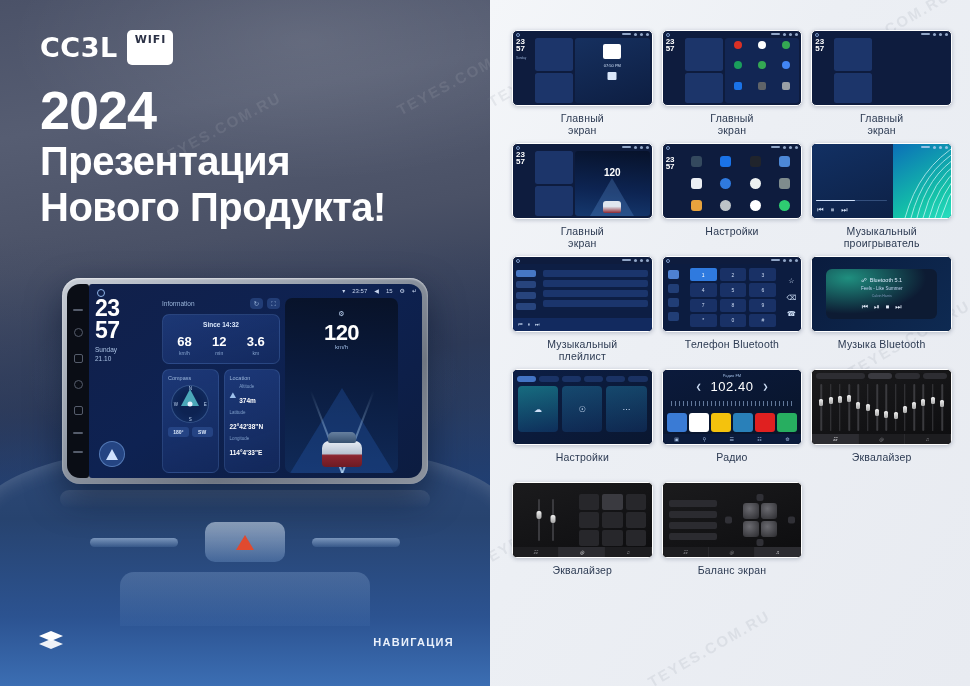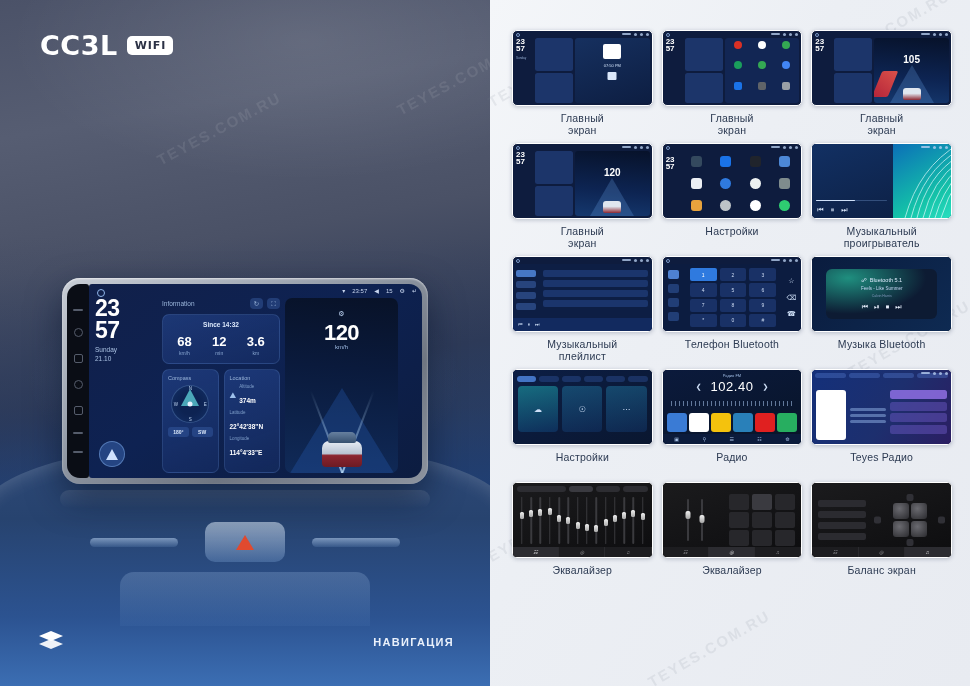--- a/index.html
+++ b/index.html
@@ -31,21 +31,21 @@
     transform: rotate(-28deg); pointer-events: none; font-weight: 600;
   }
 
   .brand { position: absolute; left: 40px; top: 30px; display: flex; align-items: center; gap: 9px; z-index: 5;}
   .brand-name {
     color: #fff; font-size: 27px; font-weight: 700; letter-spacing: .5px;
     font-family: "DejaVu Sans", sans-serif;
   }
   .wifi-badge {
     background: #fff; color: #2b3145; font-size: 11px; font-weight: 700;
-    letter-spacing: 1px; padding: 3px 7px 3px 8px; border-radius: 5px;
+    letter-spacing: 1px; padding: 3px 7px 19px 8px; border-radius: 5px;
     font-family: "DejaVu Sans", sans-serif;
   }
 
   .headline { position: absolute; left: 40px; top: 82px; z-index: 5; }
   .hl-year {
     color: #fff; font-size: 54px; font-weight: 700; line-height: 1.06;
     letter-spacing: -1px;
   }
   .hl-l1, .hl-l2 {
     color: #fff; font-size: 40px; font-weight: 700; line-height: 1.14;
@@ -385,20 +385,25 @@
     <div class="wmark" style="left:150px; top:120px;">TEYES.COM.RU</div>
     <div class="wmark" style="left:390px; top:70px;">TEYES.COM.RU</div>
     <div class="wmark" style="left:30px;  top:640px;">TEYES.COM.RU</div>
     <div class="wmark" style="left:250px; top:600px;">TEYES.COM.RU</div>
 
     <div class="brand">
       <span class="brand-name">CC3L</span>
       <span class="wifi-badge">WIFI</span>
     </div>
 
+    <div class="headline">
+      <div class="hl-year">2024</div>
+      <div class="hl-l1">Презентация</div>
+      <div class="hl-l2">Нового Продукта!</div>
+    </div>
 
     <div class="dash-scene">
       <div class="dash-bg"></div>
       <div class="hood"></div>
       <div class="hood-band"></div>
       <div class="vent v1"></div>
       <div class="vent v2"></div>
       <div class="hazard">
         <span class="hazard-tri"></span>
       </div>
@@ -614,26 +619,20 @@
             </span>
           <div class="mini-home">
             <div class="mh-clock">
               <b>23</b>
               <b>57</b>
             </div>
             <div class="mh-mid">
               <div class="mh-card tall"></div>
               <div class="mh-card"></div>
             </div>
-            <div class="mh-right">
-              <span class="road-mini"></span>
-              <span class="red-streak"></span>
-              <span class="spd-mini">105</span>
-              <span class="car-mini"></span>
-            </div>
           </div>
         </div>
         <div class="caption" style="white-space:pre-line">Главный
 экран</div>
       </div>
 
       <div class="cell">
         <div class="thumb">
           <span class="t-home"></span>
           <span class="t-status">
@@ -896,53 +895,20 @@
               <span>⚲</span>
               <span>☰</span>
               <span>☷</span>
               <span>⚙</span>
             </div>
           </div>
         </div>
         <div class="caption">Радио</div>
       </div>
 
-      <div class="cell">
-        <div class="thumb">
-          <div class="teyes-thumb">
-            <div class="ty-top">
-              <i></i>
-              <i></i>
-              <i></i>
-              <i></i>
-            </div>
-            <div class="ty-body">
-              <div class="ty-art"></div>
-              <div class="ty-meta">
-                  <i></i>
-                  <i></i>
-                  <i></i>
-                </div>
-              <div class="ty-list">
-                <i class="act"></i>
-                <i></i>
-                <i></i>
-                <i></i>
-              </div>
-            </div>
-          </div>
-          <span class="t-status">
-              <i class="w"></i>
-              <i></i>
-              <i></i>
-              <i></i>
-            </span>
-        </div>
-        <div class="caption">Teyes Радио</div>
-      </div>
 
       <div class="cell">
         <div class="thumb dark">
           <div class="eq-thumb">
             <div class="eq-top">
               <i style="flex:2"></i>
               <i style="flex:1;background:#3a3a40"></i>
               <i style="flex:1"></i>
               <i style="flex:1"></i>
             </div>

